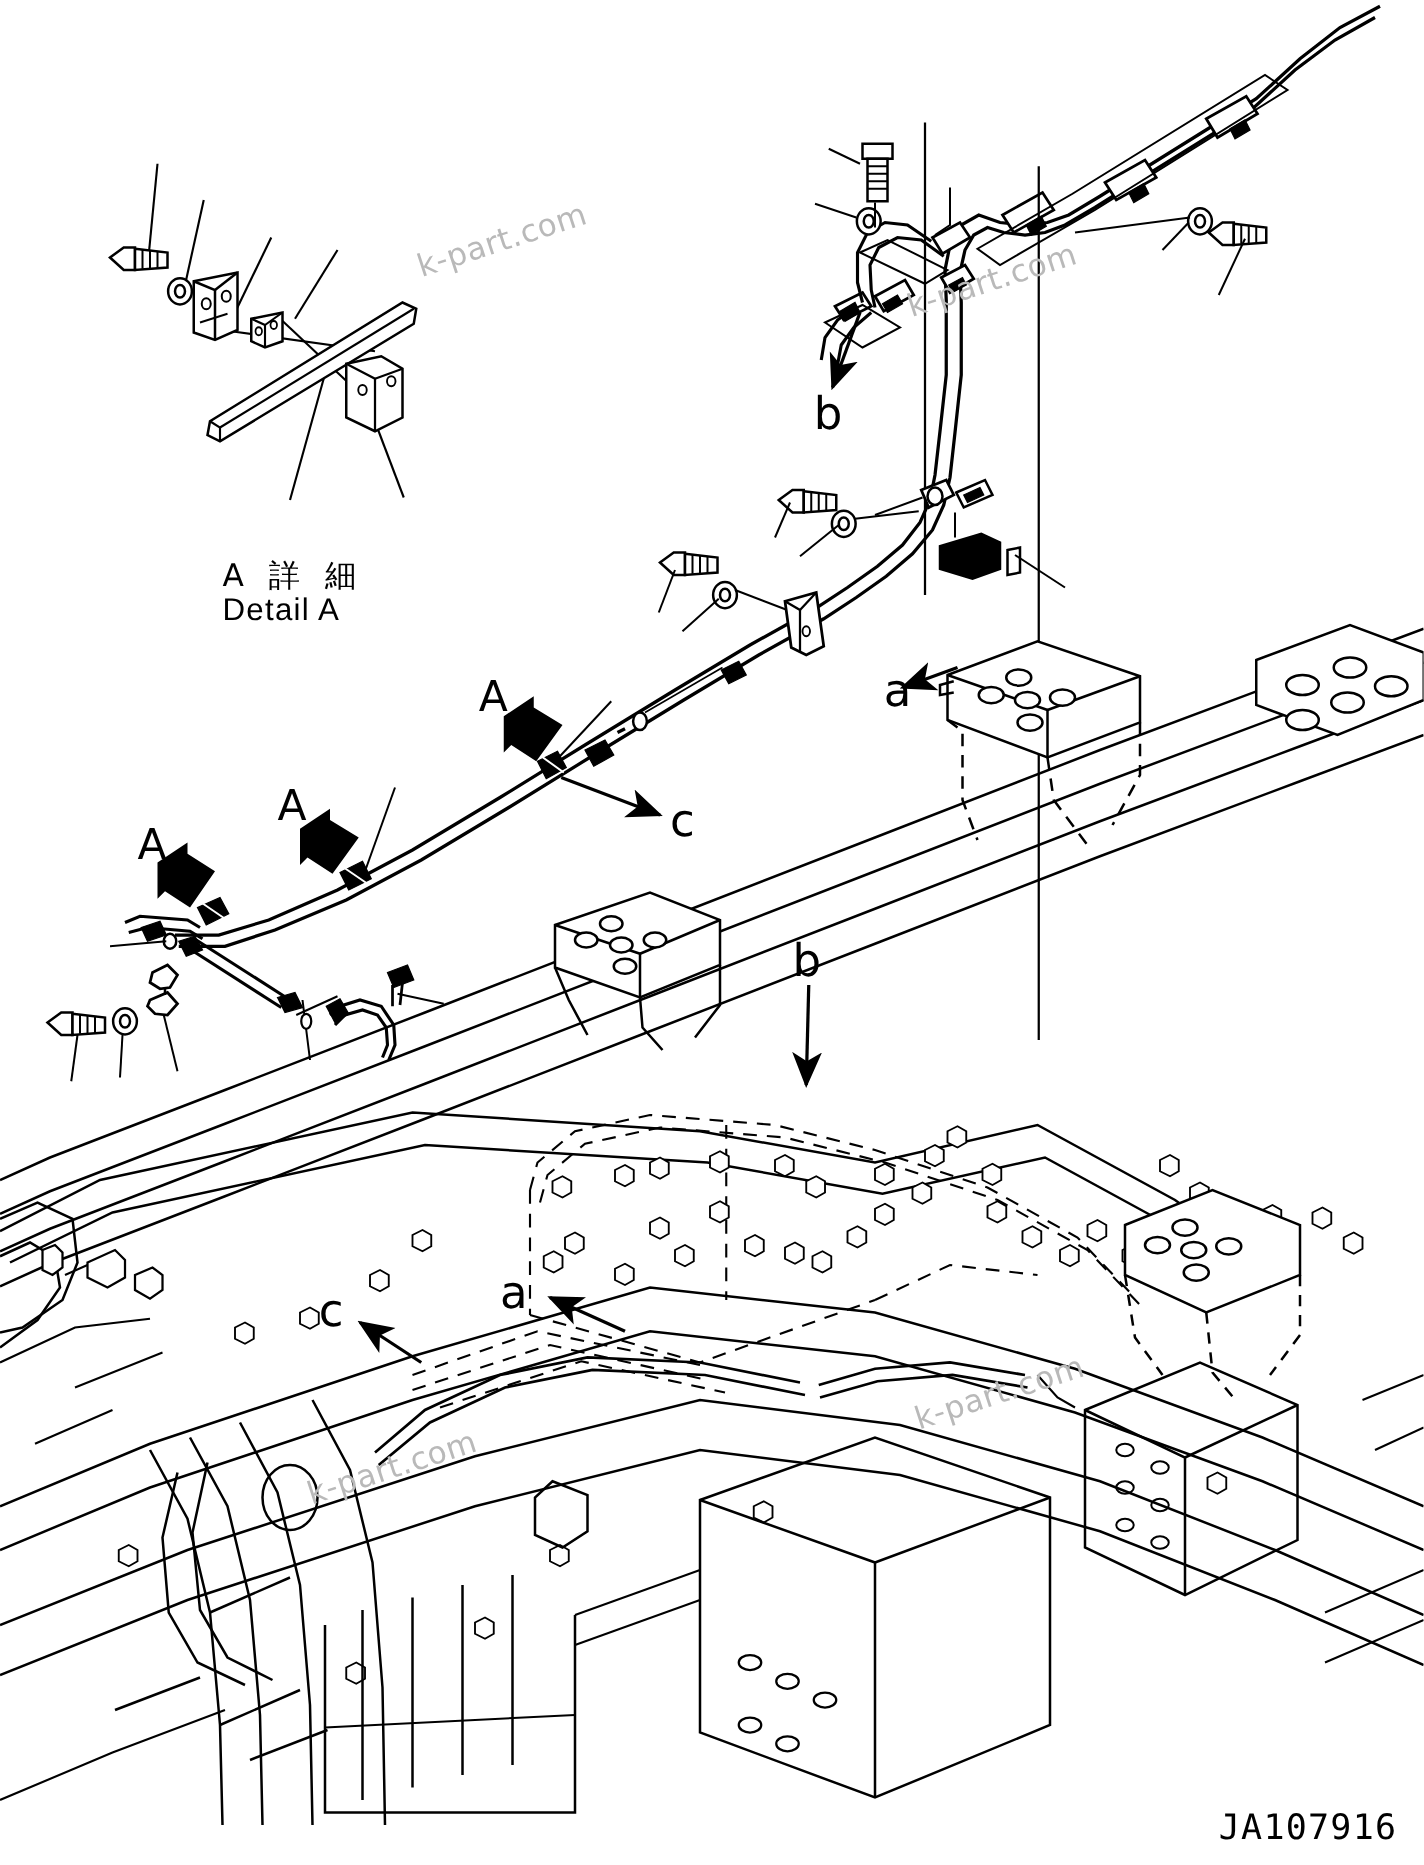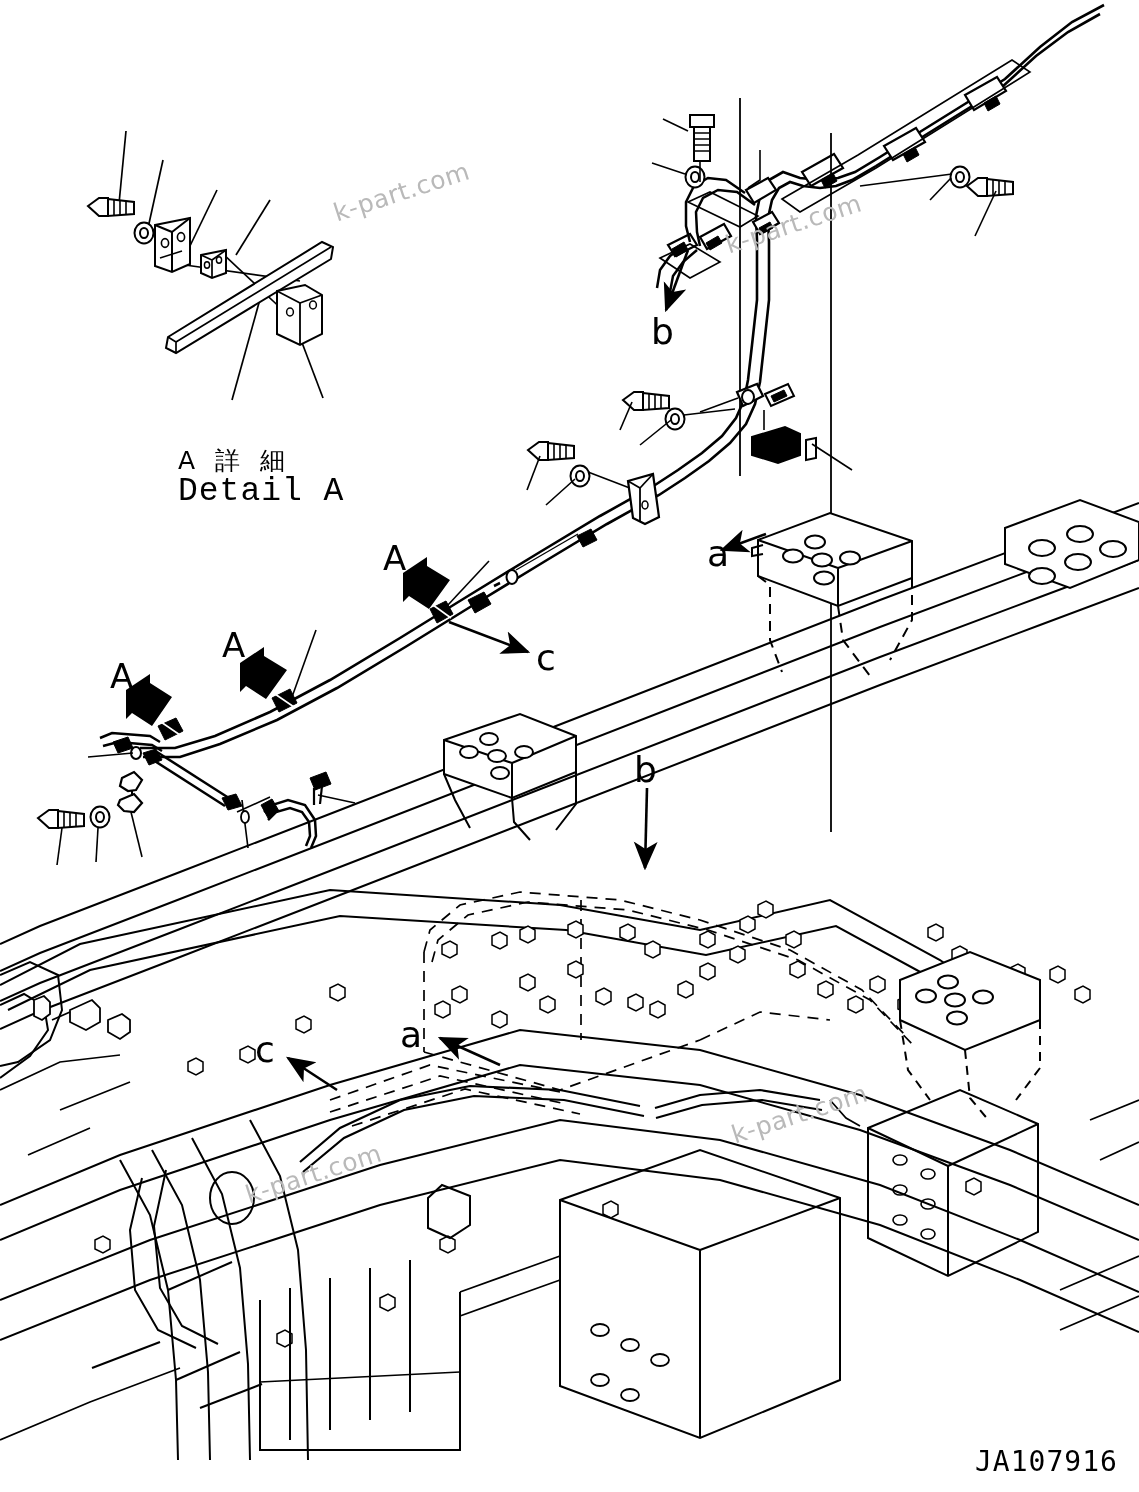--- a/index.html
+++ b/index.html
@@ -50,22 +50,22 @@
     font-family: "DejaVu Sans", sans-serif;
     font-size: 36px;
     font-weight: 400;
   }
   .detail-jp {
     font-family: "DejaVu Sans", sans-serif;
     font-size: 25px;
     letter-spacing: 6px;
   }
   .detail-en {
-    font-family: Liberation Mono, monospace;
-    font-size: 33px;
+    font-family: Liberation Sans, sans-serif;
+    font-size: 25px;
     letter-spacing: 1px;
   }
   .drawno {
     font-family: "DejaVu Sans Mono", monospace;
     font-size: 28px;
     letter-spacing: 1px;
   }
 </style>
 </head>
 <body>

